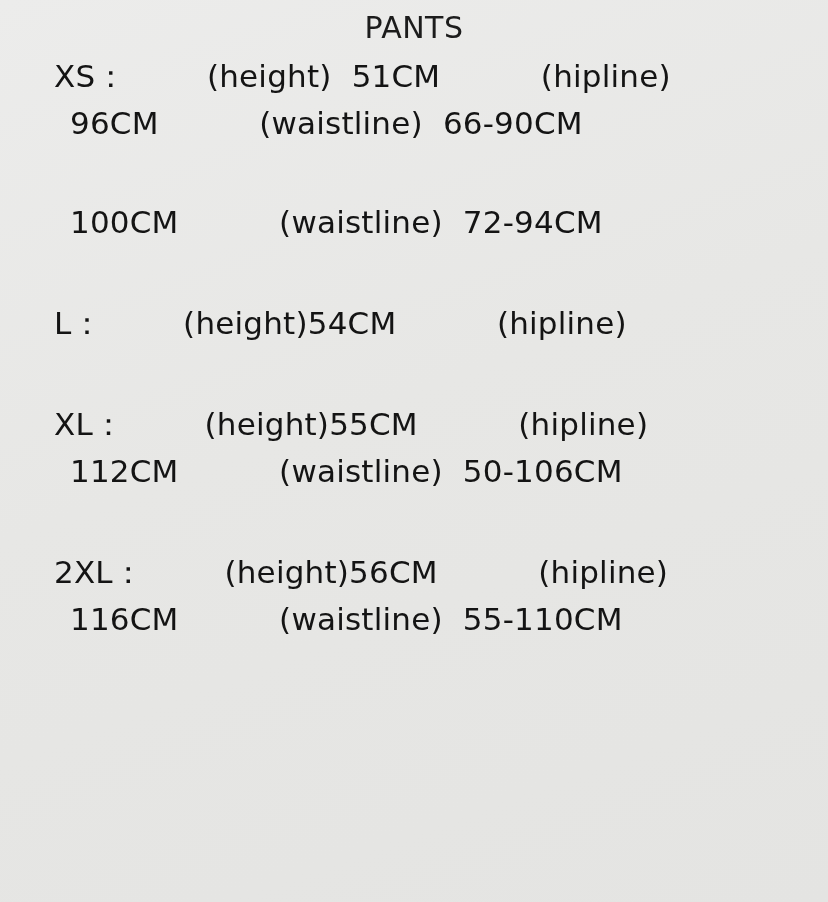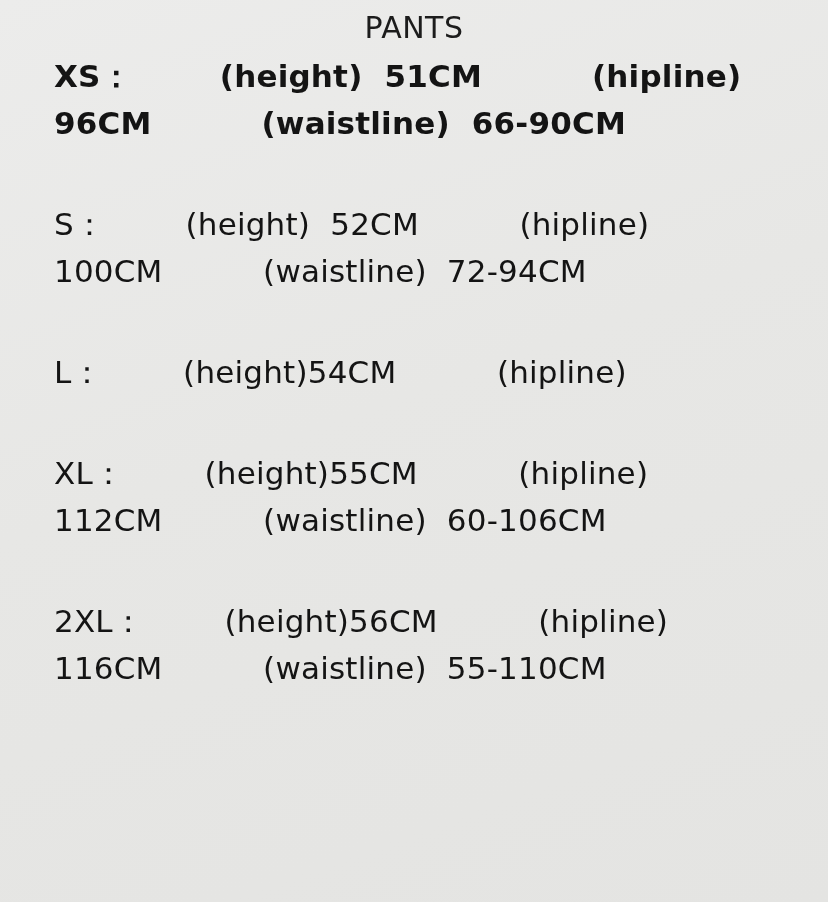--- a/index.html
+++ b/index.html
@@ -34,62 +34,61 @@
     margin: 0;
     padding: 0;
     list-style: none;
   }
   .size-entry {
     padding: 0 28px 0 54px;
     margin-bottom: 52px;
   }
   .size-entry:first-child {
     margin-top: 2px;
-    font-weight: bold;
   }
   .line {
     font-size: 31px;
     line-height: 49px;
     letter-spacing: 0.2px;
     white-space: pre;
     color: #141414;
   }
   .line-2 {
     margin-top: -2px;
+    margin-left: 16px;
   }
 </style>
 </head>
 <body>
 
 <div class="sheet">
 
   <div class="title">PANTS</div>
 
   <ul class="size-list">
 
     <li class="size-entry">
       <div class="line">XS：        (height)  51CM          (hipline)</div>
       <div class="line line-2">96CM          (waistline)  66-90CM</div>
     </li>
 
     <li class="size-entry">
-      <div class="line">S：        (height)  52CM          (hipline)</div>
       <div class="line line-2">100CM          (waistline)  72-94CM</div>
     </li>
 
     <li class="size-entry">
     </li>
 
     <li class="size-entry">
       <div class="line">L：        (height)54CM          (hipline)</div>
     </li>
 
     <li class="size-entry">
       <div class="line">XL：        (height)55CM          (hipline)</div>
-      <div class="line line-2">112CM          (waistline)  60-106CM</div>
+      <div class="line line-2">112CM          (waistline)  50-106CM</div>
     </li>
 
     <li class="size-entry">
       <div class="line">2XL：        (height)56CM          (hipline)</div>
       <div class="line line-2">116CM          (waistline)  55-110CM</div>
     </li>
 
   </ul>
 </div>
 

